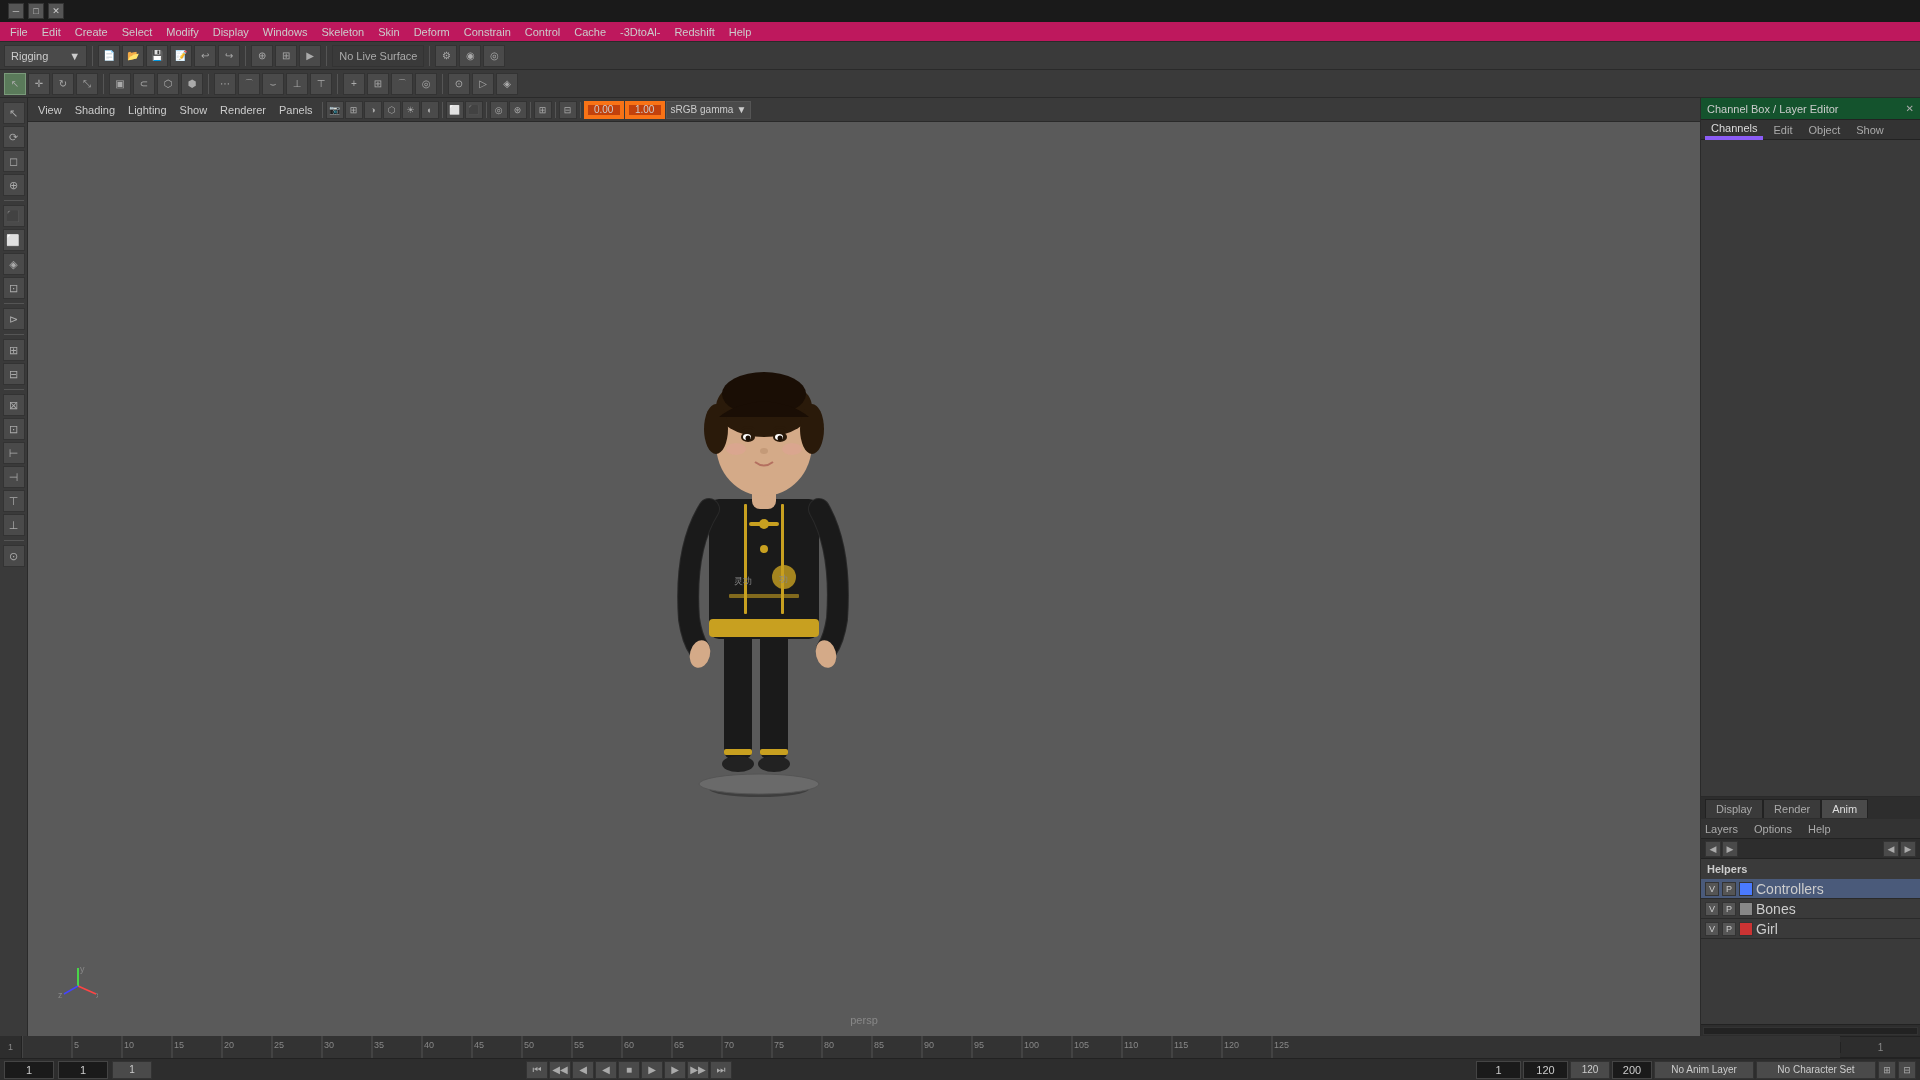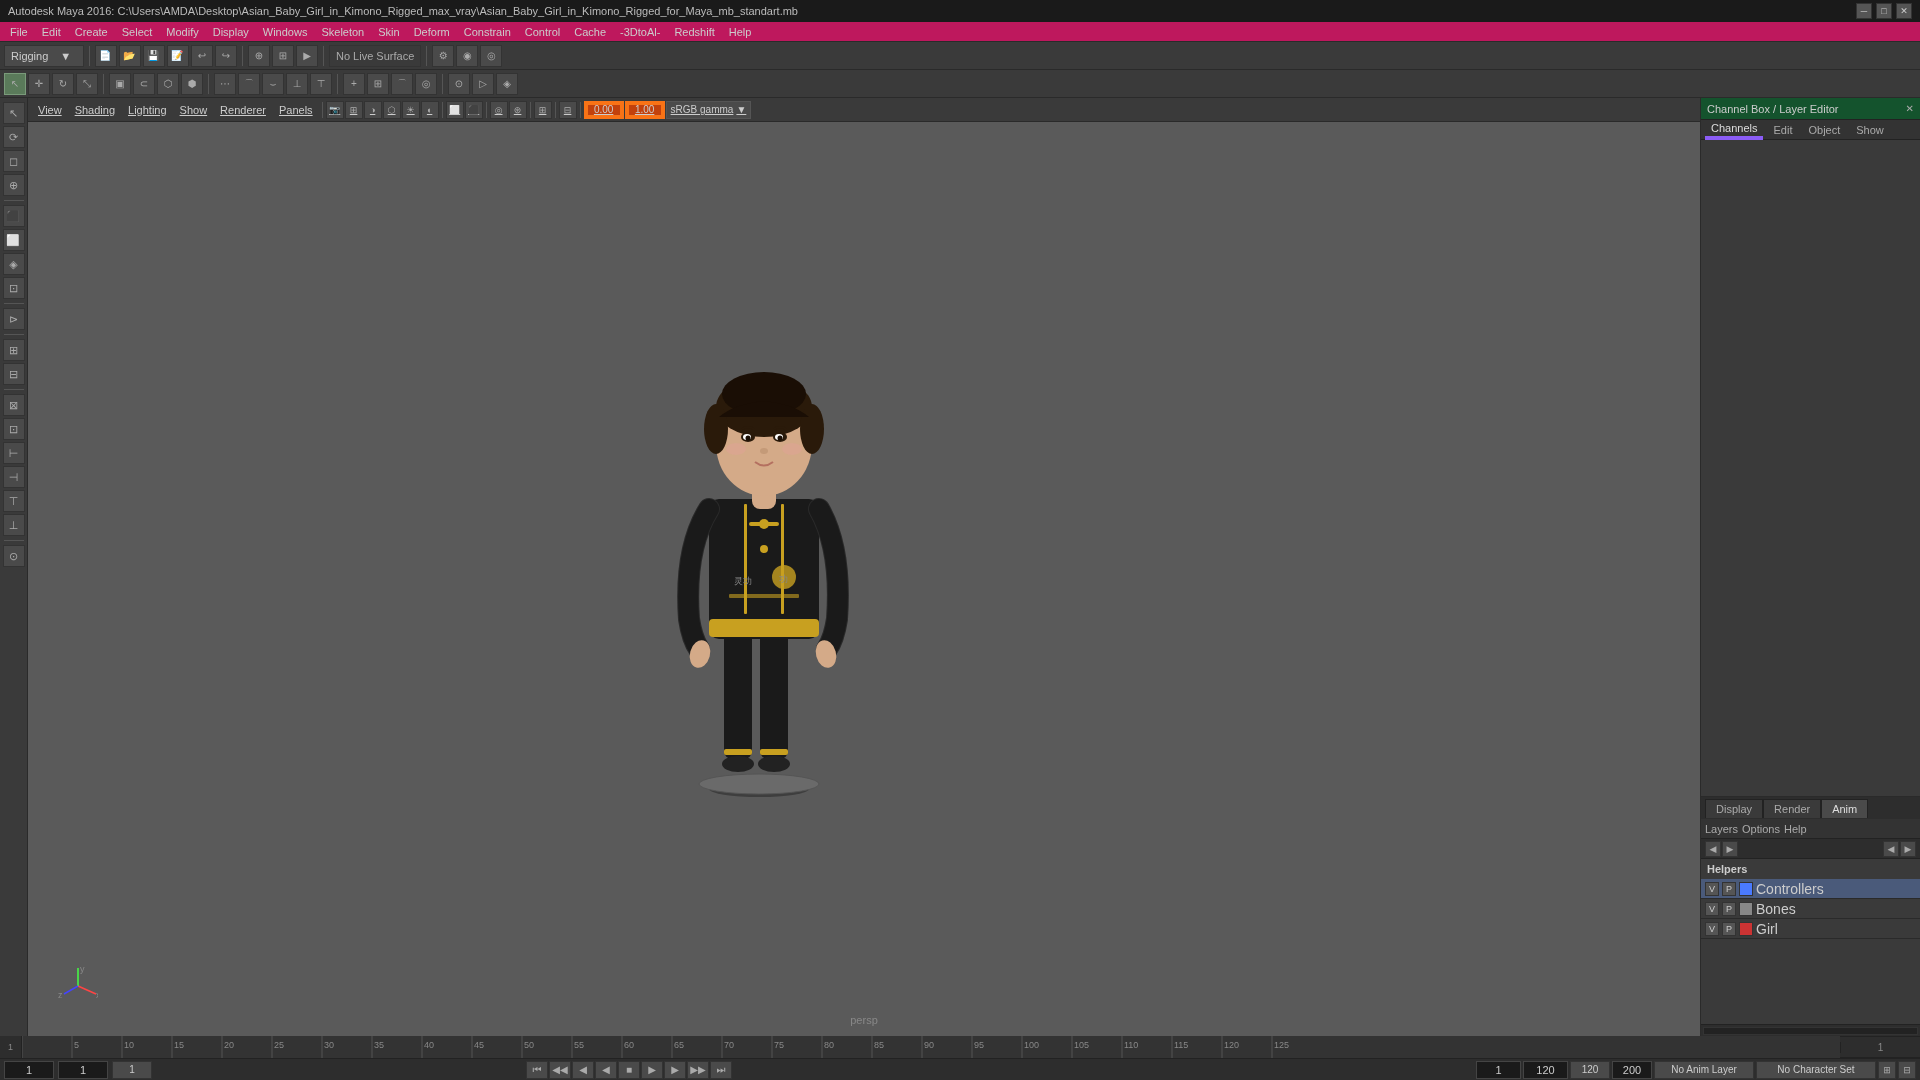--- a/index.html
+++ b/index.html
@@ -89,21 +89,21 @@
     }
     .toolbar-dropdown {
       height: 22px;
       background: #4a4a4a;
       border: 1px solid #333;
       color: #ccc;
       padding: 0 6px;
       font-size: 11px;
       display: flex;
       align-items: center;
-      gap: 12px;
+      gap: 21px;
       cursor: pointer;
       min-width: 80px;
     }
     .live-surface-label {
       color: #aaa;
       font-size: 11px;
       padding: 0 6px;
       background: #3a3a3a;
       height: 22px;
       display: flex;
@@ -157,21 +157,20 @@
 
     
     #viewport-toolbar {
       height: 24px;
       background: #3a3a3a;
       display: flex;
       align-items: center;
       padding: 0 4px;
       gap: 1px;
       border-bottom: 1px solid #2a2a2a;
-      text-decoration: underline;
     }
     .vp-menu-item {
       padding: 2px 6px;
       color: #ccc;
       cursor: pointer;
       font-size: 11px;
     }
     .vp-toolbar-btn {
       width: 18px;
       height: 18px;
@@ -318,21 +317,21 @@
       border: 1px solid #222;
       border-bottom: none;
     }
     .le-tab.active { color: #ddd; background: #4a4a4a; }
     #layer-submenu {
       height: 20px;
       background: #333;
       display: flex;
       align-items: center;
       padding: 0 4px;
-      gap: 4px;
+      gap: 16px;
       border-bottom: 1px solid #222;
     }
     .le-submenu-item {
       color: #aaa;
       cursor: pointer;
       font-size: 11px;
     }
     #layer-nav {
       height: 20px;
       background: #2d2d2d;
@@ -513,21 +512,20 @@
       height: 8px;
       background: #222;
       margin: 0 2px;
       border: 1px solid #333;
     }
   </style>
 </head>
 <body>
 
 <div id="title-bar">
-  <span>Autodesk Maya 2016: C:\Users\AMDA\Desktop\Asian_Baby_Girl_in_Kimono_Rigged_max_vray\Asian_Baby_Girl_in_Kimono_Rigged_for_Maya_mb_standart.mb</span>
   <div class="win-controls">
     <div class="win-btn">─</div>
     <div class="win-btn">□</div>
     <div class="win-btn">✕</div>
   </div>
 </div>
 
 <div id="menu-bar">
   <div class="menu-item">File</div>
   <div class="menu-item">Edit</div>

